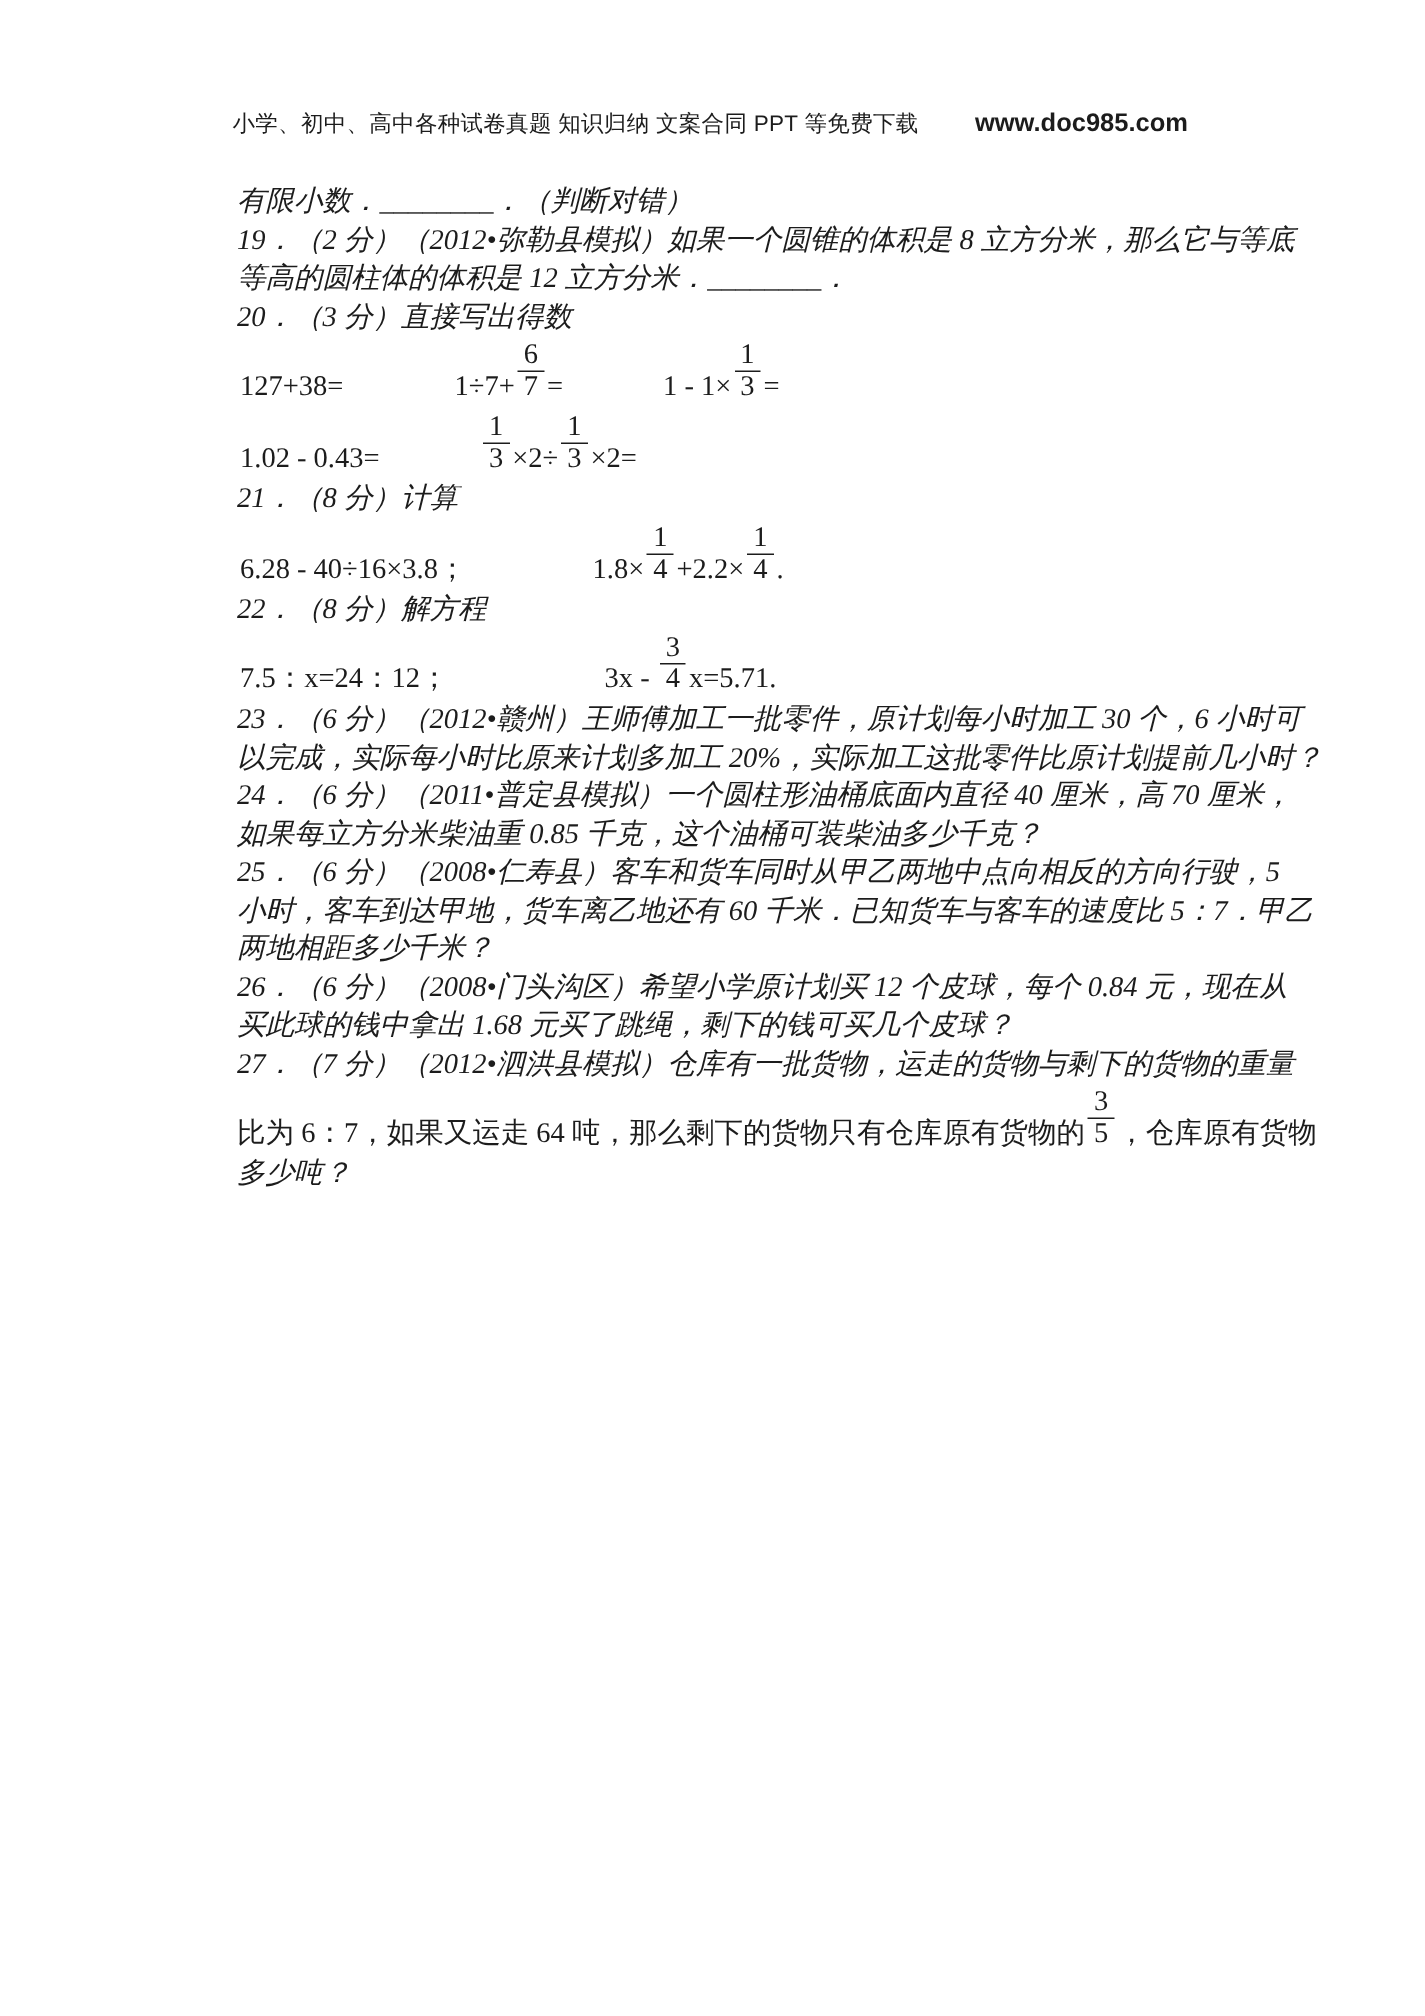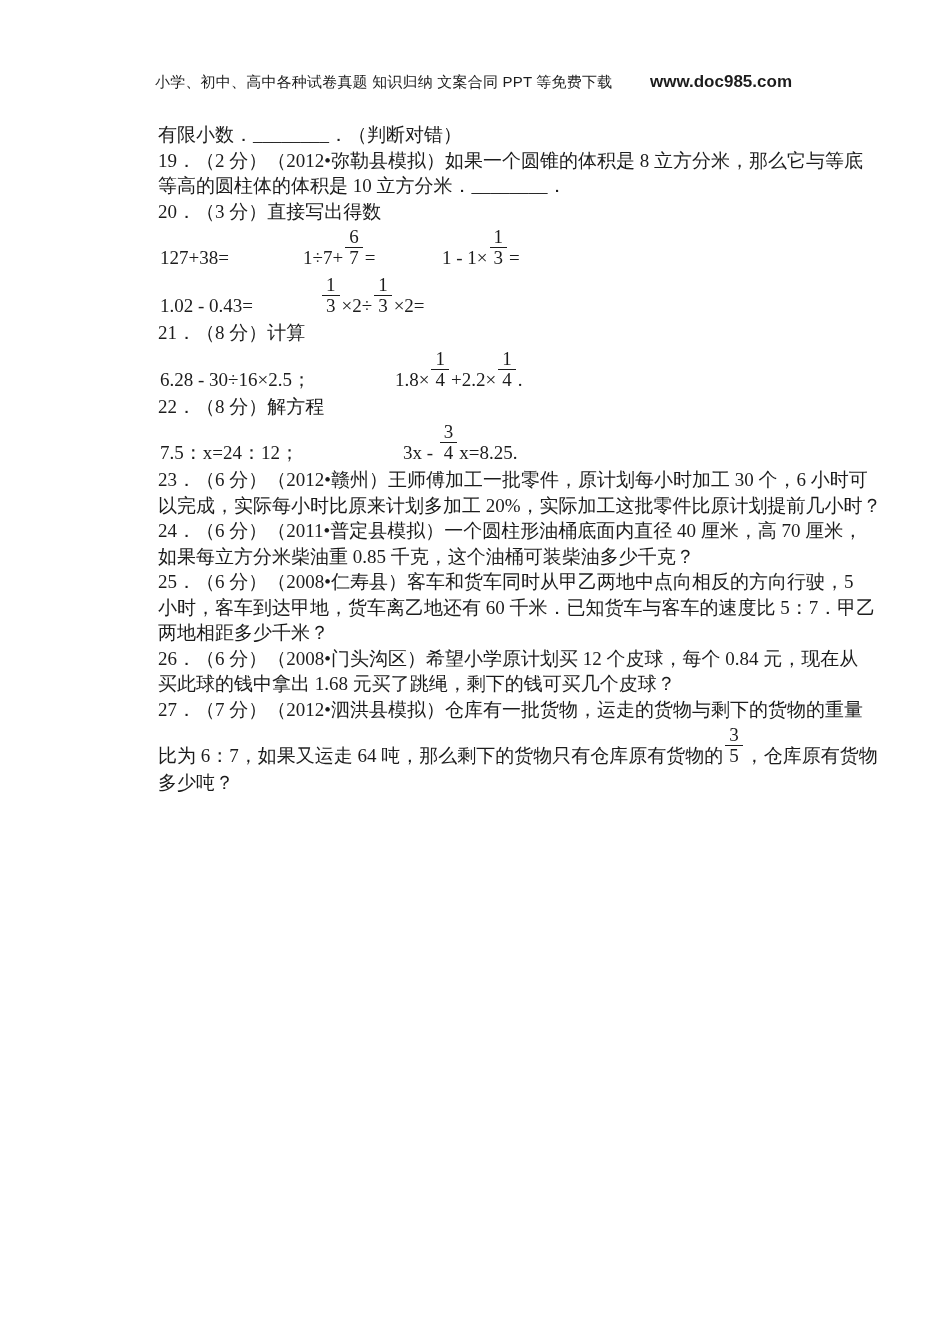--- a/index.html
+++ b/index.html
@@ -21,21 +21,21 @@
     margin-top:35px;
   }
   .header .hl { font-size:15px; letter-spacing:0.2px; white-space:nowrap; }
   .header .hr { font-size:17px; font-weight:600; white-space:nowrap; }
 
   
   .content {
     position:absolute; left:158px; top:122px; width:660px;
     font-size:19px; line-height:25.5px;
   }
-  .ln { height:25.5px; line-height:25.5px; white-space:nowrap; }
+  .ln { height:25.5px; line-height:25.5px; white-space:nowrap;font-style:italic; }
 
   
   .mrow { position:relative; height:48px; }
   .mrow .mi { position:absolute; bottom:3px; white-space:nowrap; line-height:22px; }
   .tallline { position:relative; height:48px; }
   .tallline .mi { position:absolute; left:0; bottom:3px; white-space:nowrap; line-height:22px; }
 
   
   .fr { display:inline-block; text-align:center; margin:0 2px; vertical-align:baseline; }
   .fr .n { display:block; line-height:20px; border-bottom:1.6px solid #1c1c1c; padding:0 4px; }
@@ -49,47 +49,47 @@
   <div class="header">
     <span class="hl">小学、初中、高中各种试卷真题 知识归纳 文案合同 PPT 等免费下载</span>
     <span class="hr">www.doc985.com</span>
   </div>
 
   <div class="content">
 
     <div class="ln">有限小数．________．（判断对错）</div>
 
     <div class="ln">19．（2 分）（2012•弥勒县模拟）如果一个圆锥的体积是 8 立方分米，那么它与等底</div>
-    <div class="ln">等高的圆柱体的体积是 10 立方分米．________．</div>
+    <div class="ln">等高的圆柱体的体积是 12 立方分米．________．</div>
 
     <div class="ln">20．（3 分）直接写出得数</div>
 
     <div class="mrow">
       <span class="mi" style="left:2px"><span>127+38=</span></span>
       <span class="mi" style="left:145px"><span>1÷7+</span><span class="fr"><span class="n">6</span><span class="d">7</span></span><span>=</span></span>
       <span class="mi" style="left:284px"><span>1 - 1×</span><span class="fr"><span class="n">1</span><span class="d">3</span></span><span>=</span></span>
     </div>
 
     <div class="mrow">
       <span class="mi" style="left:2px"><span>1.02 - 0.43=</span></span>
       <span class="mi" style="left:162px"><span class="fr"><span class="n">1</span><span class="d">3</span></span><span>×2÷</span><span class="fr"><span class="n">1</span><span class="d">3</span></span><span>×2=</span></span>
     </div>
 
     <div class="ln">21．（8 分）计算</div>
 
     <div class="mrow">
-      <span class="mi" style="left:2px"><span>6.28 - 30÷16×2.5；</span></span>
+      <span class="mi" style="left:2px"><span>6.28 - 40÷16×3.8；</span></span>
       <span class="mi" style="left:237px"><span>1.8×</span><span class="fr"><span class="n">1</span><span class="d">4</span></span><span>+2.2×</span><span class="fr"><span class="n">1</span><span class="d">4</span></span><span>.</span></span>
     </div>
 
     <div class="ln">22．（8 分）解方程</div>
 
     <div class="mrow">
       <span class="mi" style="left:2px"><span>7.5：x=24：12；</span></span>
-      <span class="mi" style="left:245px"><span>3x - </span><span class="fr"><span class="n">3</span><span class="d">4</span></span><span>x=8.25.</span></span>
+      <span class="mi" style="left:245px"><span>3x - </span><span class="fr"><span class="n">3</span><span class="d">4</span></span><span>x=5.71.</span></span>
     </div>
 
     <div class="ln">23．（6 分）（2012•赣州）王师傅加工一批零件，原计划每小时加工 30 个，6 小时可</div>
     <div class="ln">以完成，实际每小时比原来计划多加工 20%，实际加工这批零件比原计划提前几小时？</div>
 
     <div class="ln">24．（6 分）（2011•普定县模拟）一个圆柱形油桶底面内直径 40 厘米，高 70 厘米，</div>
     <div class="ln">如果每立方分米柴油重 0.85 千克，这个油桶可装柴油多少千克？</div>
 
     <div class="ln">25．（6 分）（2008•仁寿县）客车和货车同时从甲乙两地中点向相反的方向行驶，5</div>
     <div class="ln">小时，客车到达甲地，货车离乙地还有 60 千米．已知货车与客车的速度比 5：7．甲乙</div>

